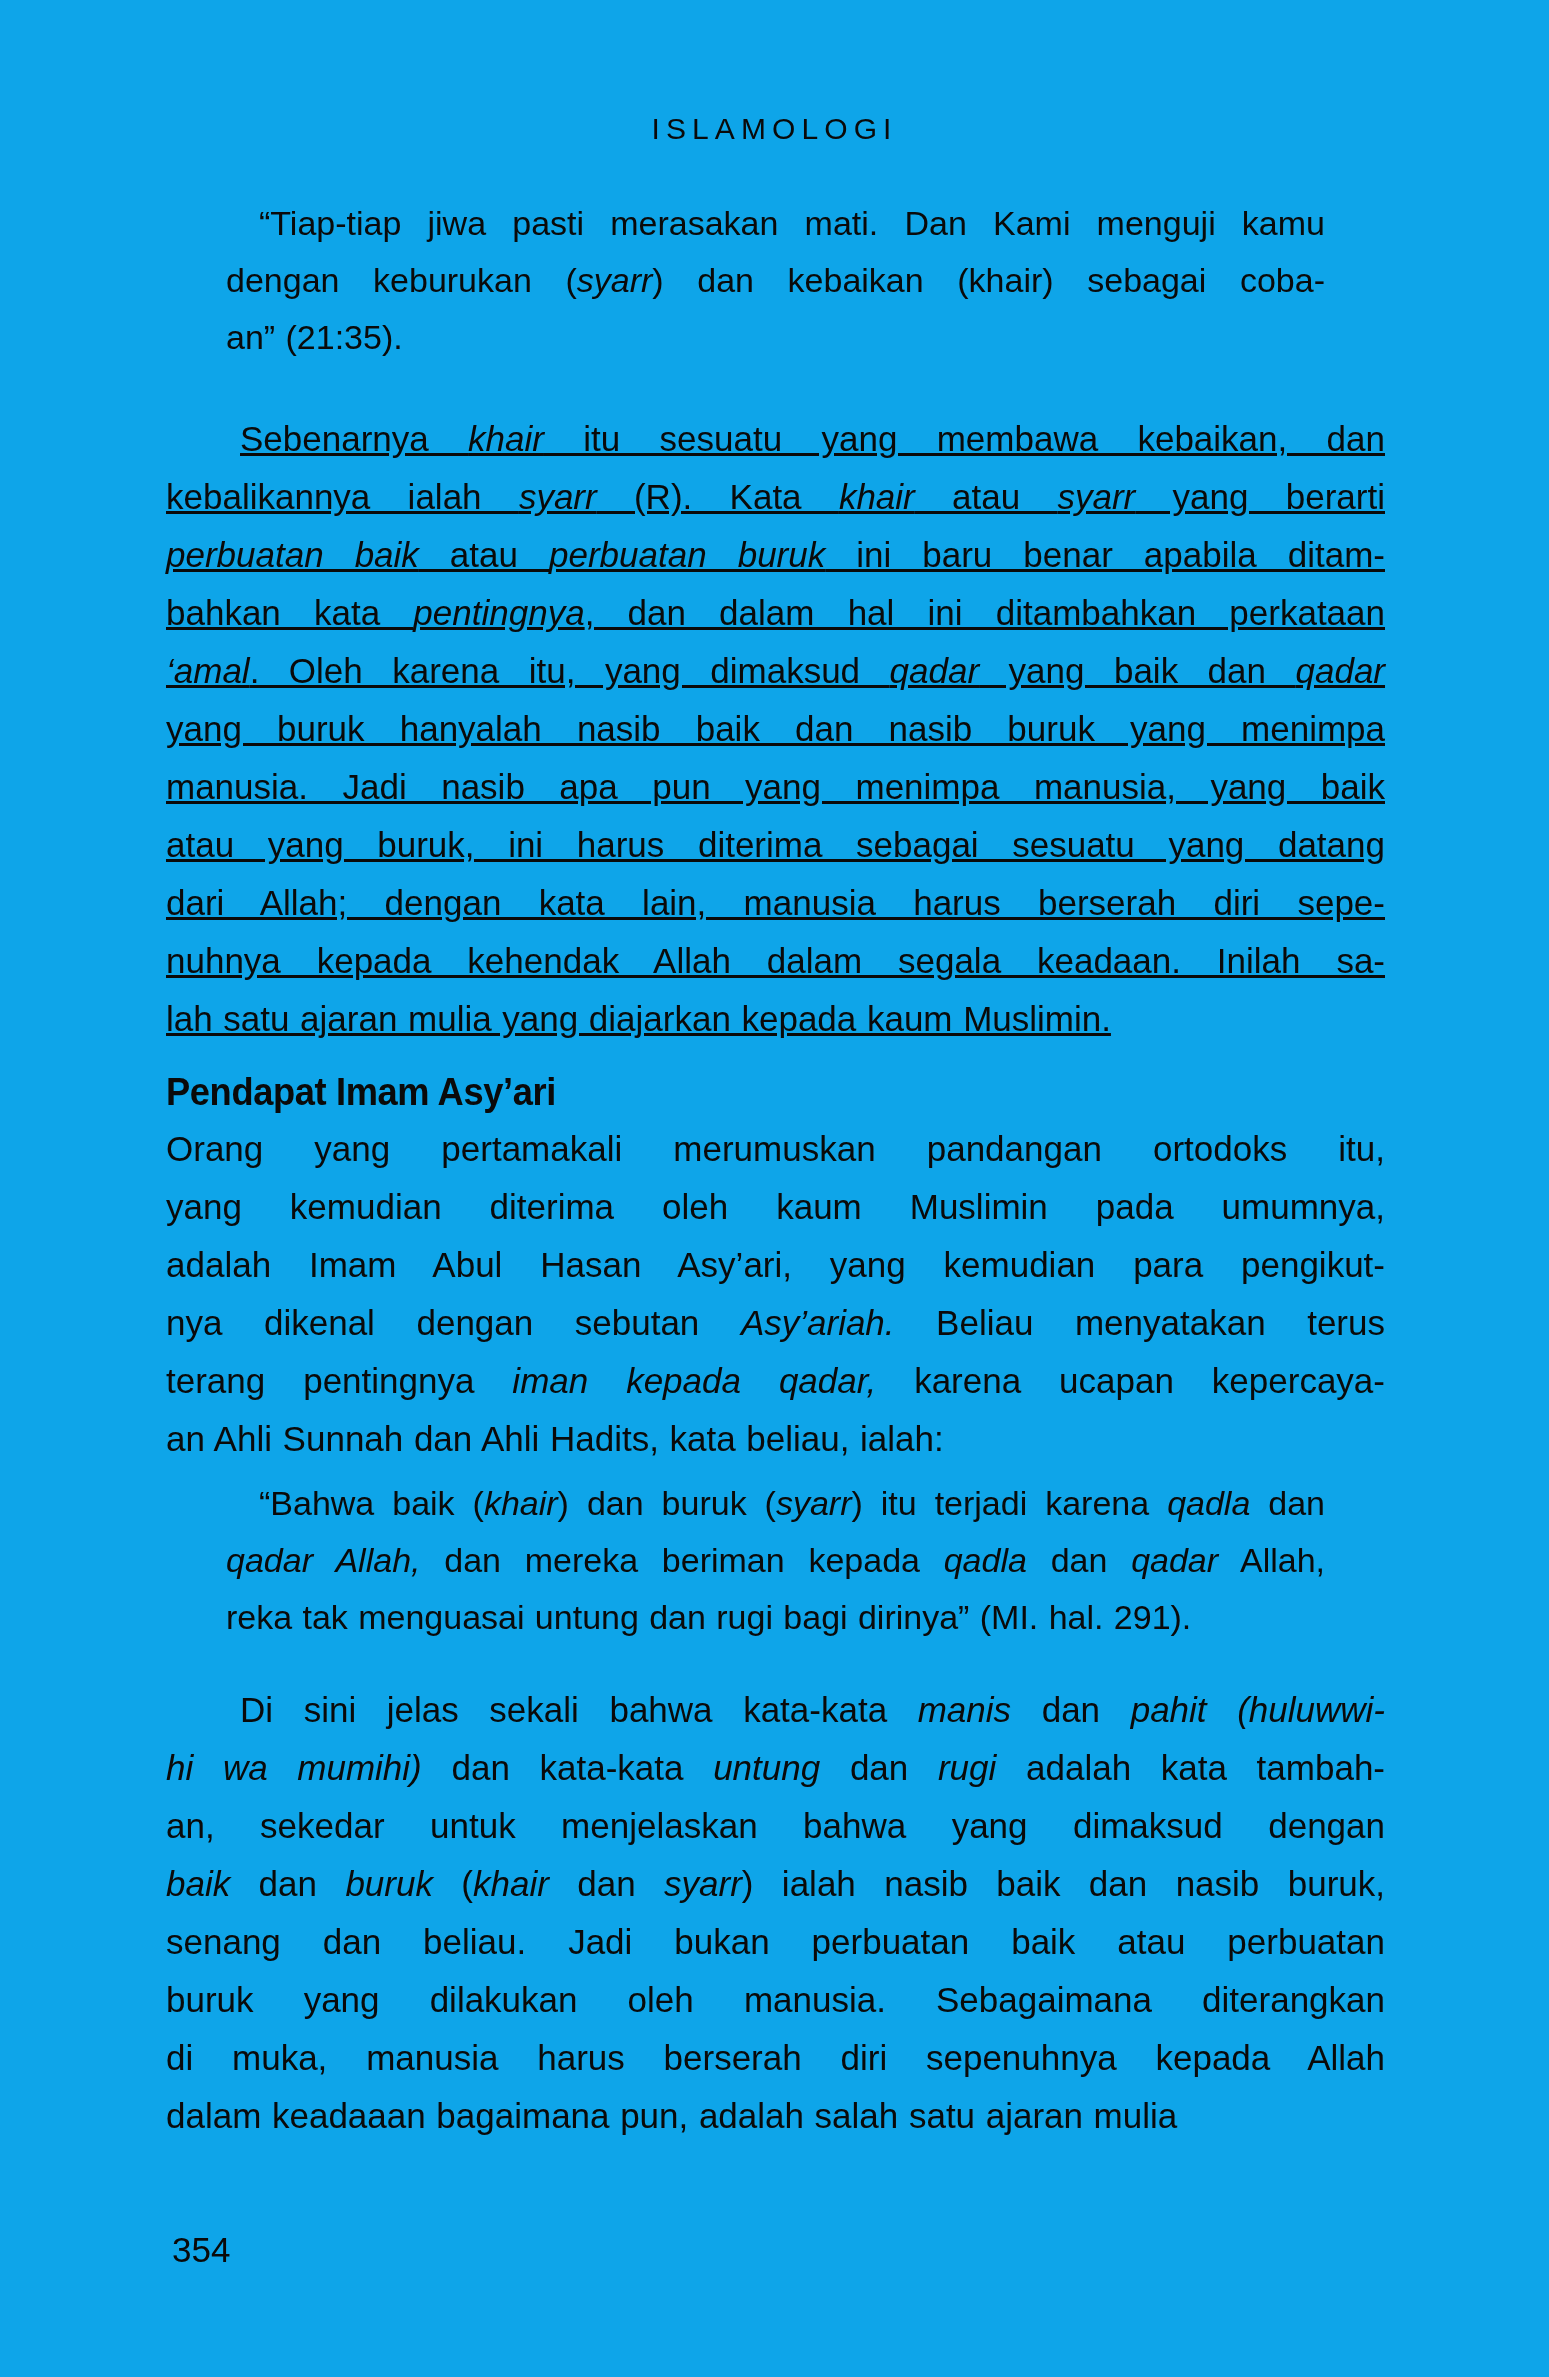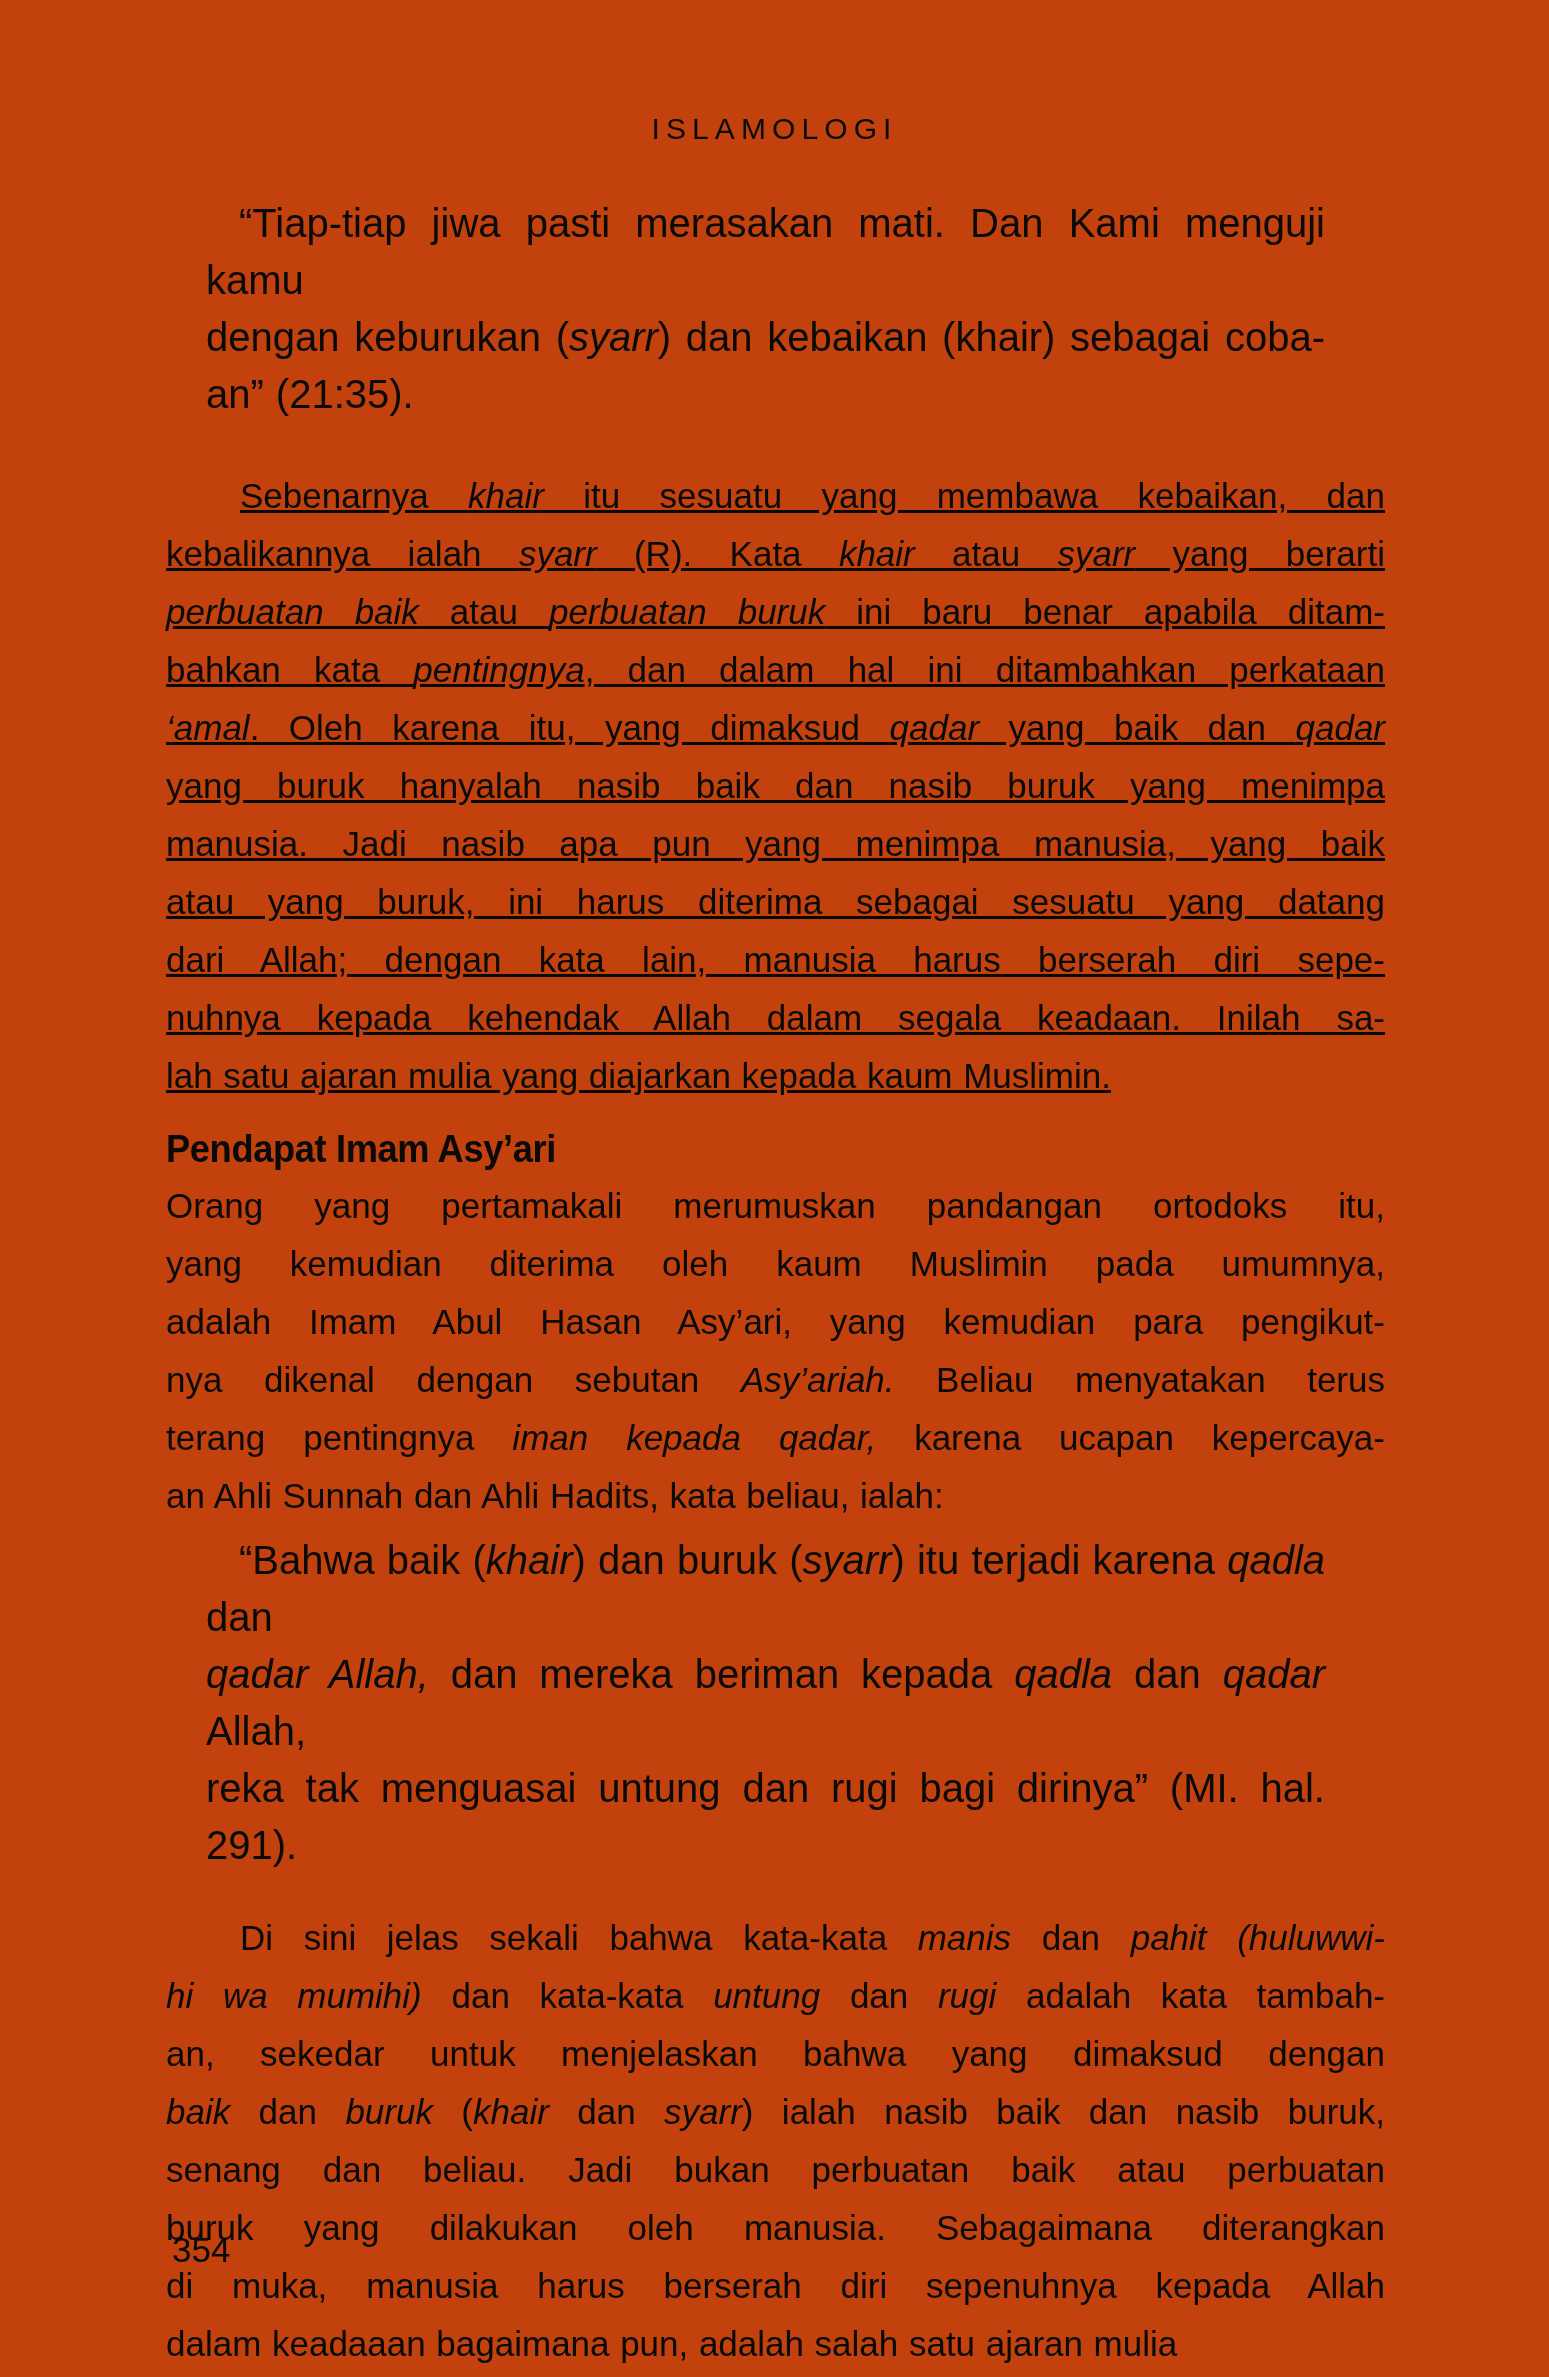--- a/index.html
+++ b/index.html
@@ -4,41 +4,41 @@
 <style>
   html, body {
     margin: 0;
     padding: 0;
     background: #e8e8e8;
   }
   .page {
     position: relative;
     width: 1549px;
     height: 2377px;
-    background: #c2410c;
+    background: #0ea5e9;
     color: #0a0a0a;
     font-family: "Liberation Sans", sans-serif;
     overflow: hidden;
     margin: 0 auto;
   }
   .running-head {
     padding-top: 109px;
     text-align: center;
     font-size: 30px;
     letter-spacing: 6.1px;
     line-height: 39px;
   }
   .text-body {
     margin: 0 164px 0 166px; 
   }
   .block { font-size: 35px; line-height: 58px; }
   .quote {
-    margin-left: 40px;
+    margin-left: 60px;
     margin-right: 60px;
-    font-size: 40px;
+    font-size: 34px;
     line-height: 57px;
   }
   .b0 { margin-top: 47px; }
   .b1 { margin-top: 44px; text-decoration: underline; }
   .b3 { margin-top: 3.5px; }
   .b4 { margin-top: 7px; }
   .b5 { margin-top: 35px; }
   .section-heading {
     margin-top: 17.5px;
     font-size: 39px;

